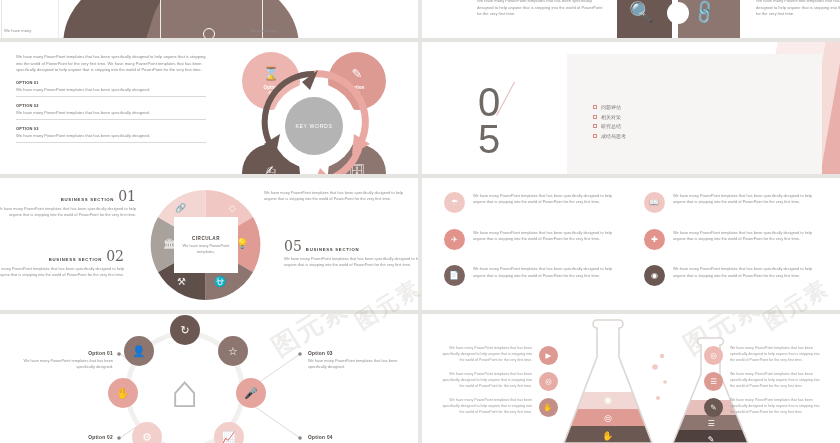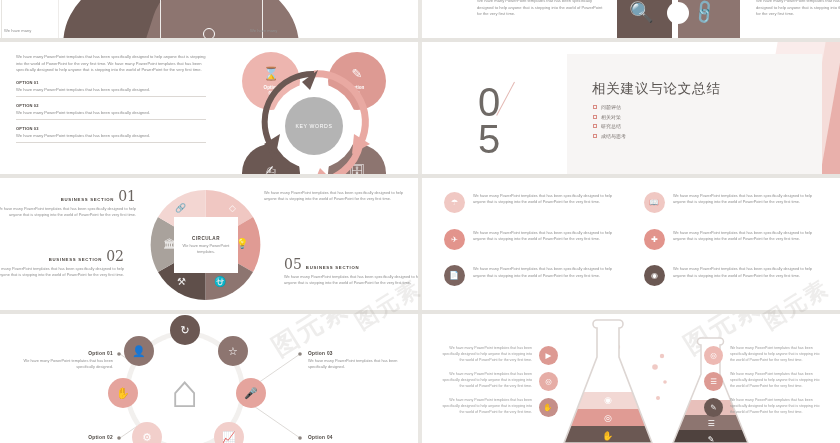--- a/index.html
+++ b/index.html
@@ -194,21 +194,20 @@
   </div>
 
   <div class="slide s-sec" style="left:422px;top:42px;width:418px;height:132px;">
     <div class="sec-dec1"></div>
     <div class="sec-dec2"></div>
     <div class="sec-dec3"></div>
     <div class="sec-num" style="white-space:pre-line;">0
 5</div>
     <div class="sec-slash"></div>
     <div class="sec-panel">
-      <div class="sec-title">相关建议与论文总结</div>
       <div class="sec-list">
         <div class="sec-li">
           <span class="sec-sq"></span>
           <span class="t">问题评估</span>
         </div>
         <div class="sec-li">
           <span class="sec-sq"></span>
           <span class="t">相关对策</span>
         </div>
         <div class="sec-li">
@@ -258,21 +257,21 @@
     <div class="bs r" style="left:-16px;top:70px;">
       <div class="hd">
           <span class="lbl">BUSINESS SECTION</span>
         <span class="num">02</span>
         </div>
       <div class="bd">We have many PowerPoint templates that has been specifically designed to help anyone that is stepping into the world of PowerPoint for the very first time.</div>
     </div>
     <div class="bs" style="left:264px;top:10px;">
       <div class="bd">We have many PowerPoint templates that has been specifically designed to help anyone that is stepping into the world of PowerPoint for the very first time.</div>
     </div>
-    <div class="bs" style="left:284px;top:78px;">
+    <div class="bs" style="left:284px;top:60px;">
       <div class="hd">
           <span class="num">05</span>
         <span class="lbl">BUSINESS SECTION</span>
         </div>
       <div class="bd">We have many PowerPoint templates that has been specifically designed to help anyone that is stepping into the world of PowerPoint for the very first time.</div>
     </div>
   </div>
 
   <div class="slide" style="left:422px;top:178px;width:418px;height:132px;">
     <div class="ic6">

